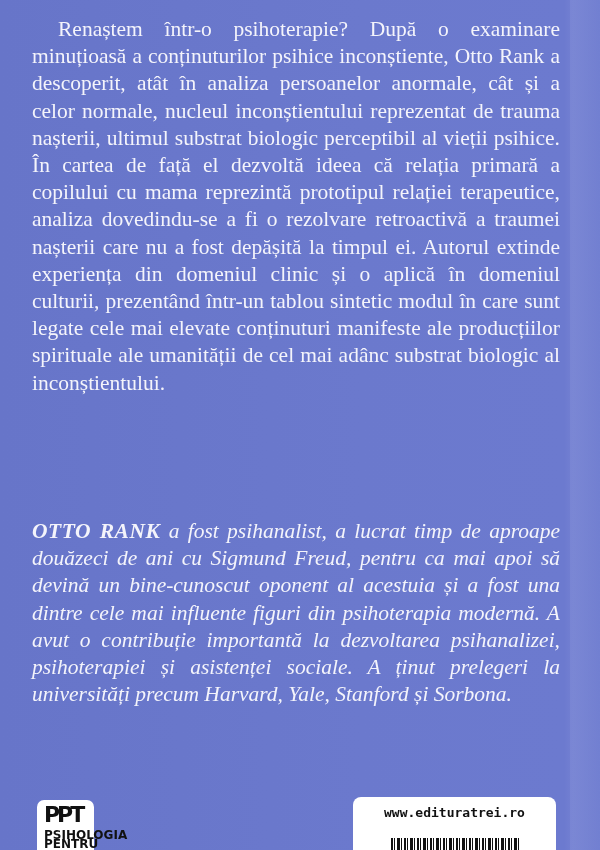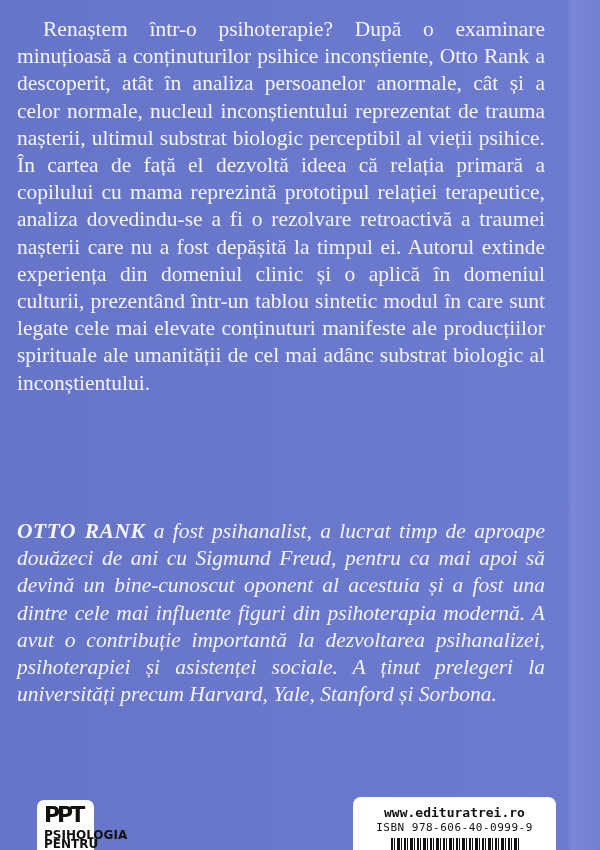--- a/index.html
+++ b/index.html
@@ -10,21 +10,21 @@
   }
   .cover {
     position: absolute; inset: 0;
     background: linear-gradient(90deg, #6775c9 0%, #6b79cd 60%, #6c7acf 94%, #7380d2 95.5%, #6f7dd0 100%);
   }
   .edge-band {
     position: absolute; top: 0; bottom: 0; left: 570px; width: 30px;
     background: linear-gradient(90deg, rgba(255,255,255,0.06), rgba(255,255,255,0.02));
   }
   .text-block {
-    position: absolute; left: 17px; width: 528px;
+    position: absolute; left: 32px; width: 528px;
     color: #f4f4fb;
     font-family: "Liberation Serif", "DejaVu Serif", serif;
     font-size: 21.5px; line-height: 27.2px;
     text-align: justify; hyphens: manual;
     letter-spacing: 0;
   }
   .text-block p { margin: 0; text-indent: 26px; }
   .p1 { top: 16px; }
   .p2 { top: 518px; }
   .p2 p { text-indent: 0; font-style: italic; }
@@ -78,15 +78,14 @@
 </div>
 
 <div class="logo">
   <div class="logo-mark">PPT</div>
   <div class="logo-sub l1">PSIHOLOGIA</div>
   <div class="logo-sub l2">PENTRU</div>
 </div>
 
 <div class="isbn-box">
   <div class="isbn-url">www.edituratrei.ro</div>
-  <div class="isbn-num">ISBN 978-606-40-0999-9</div>
   <div class="barcode"></div>
 </div>
 
 </body></html>

